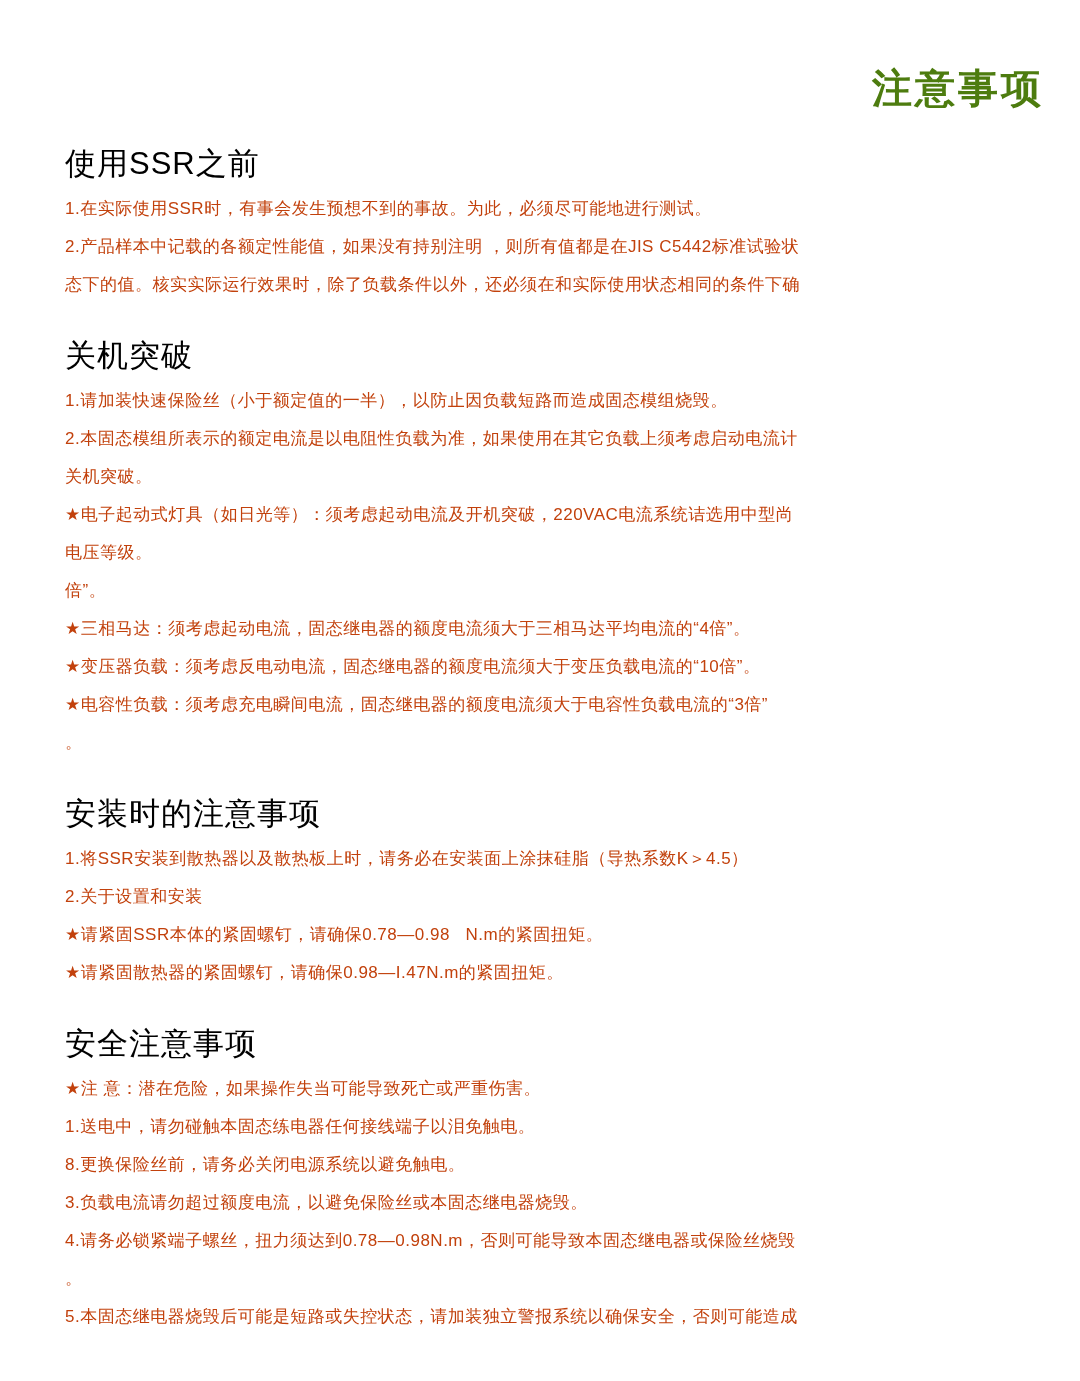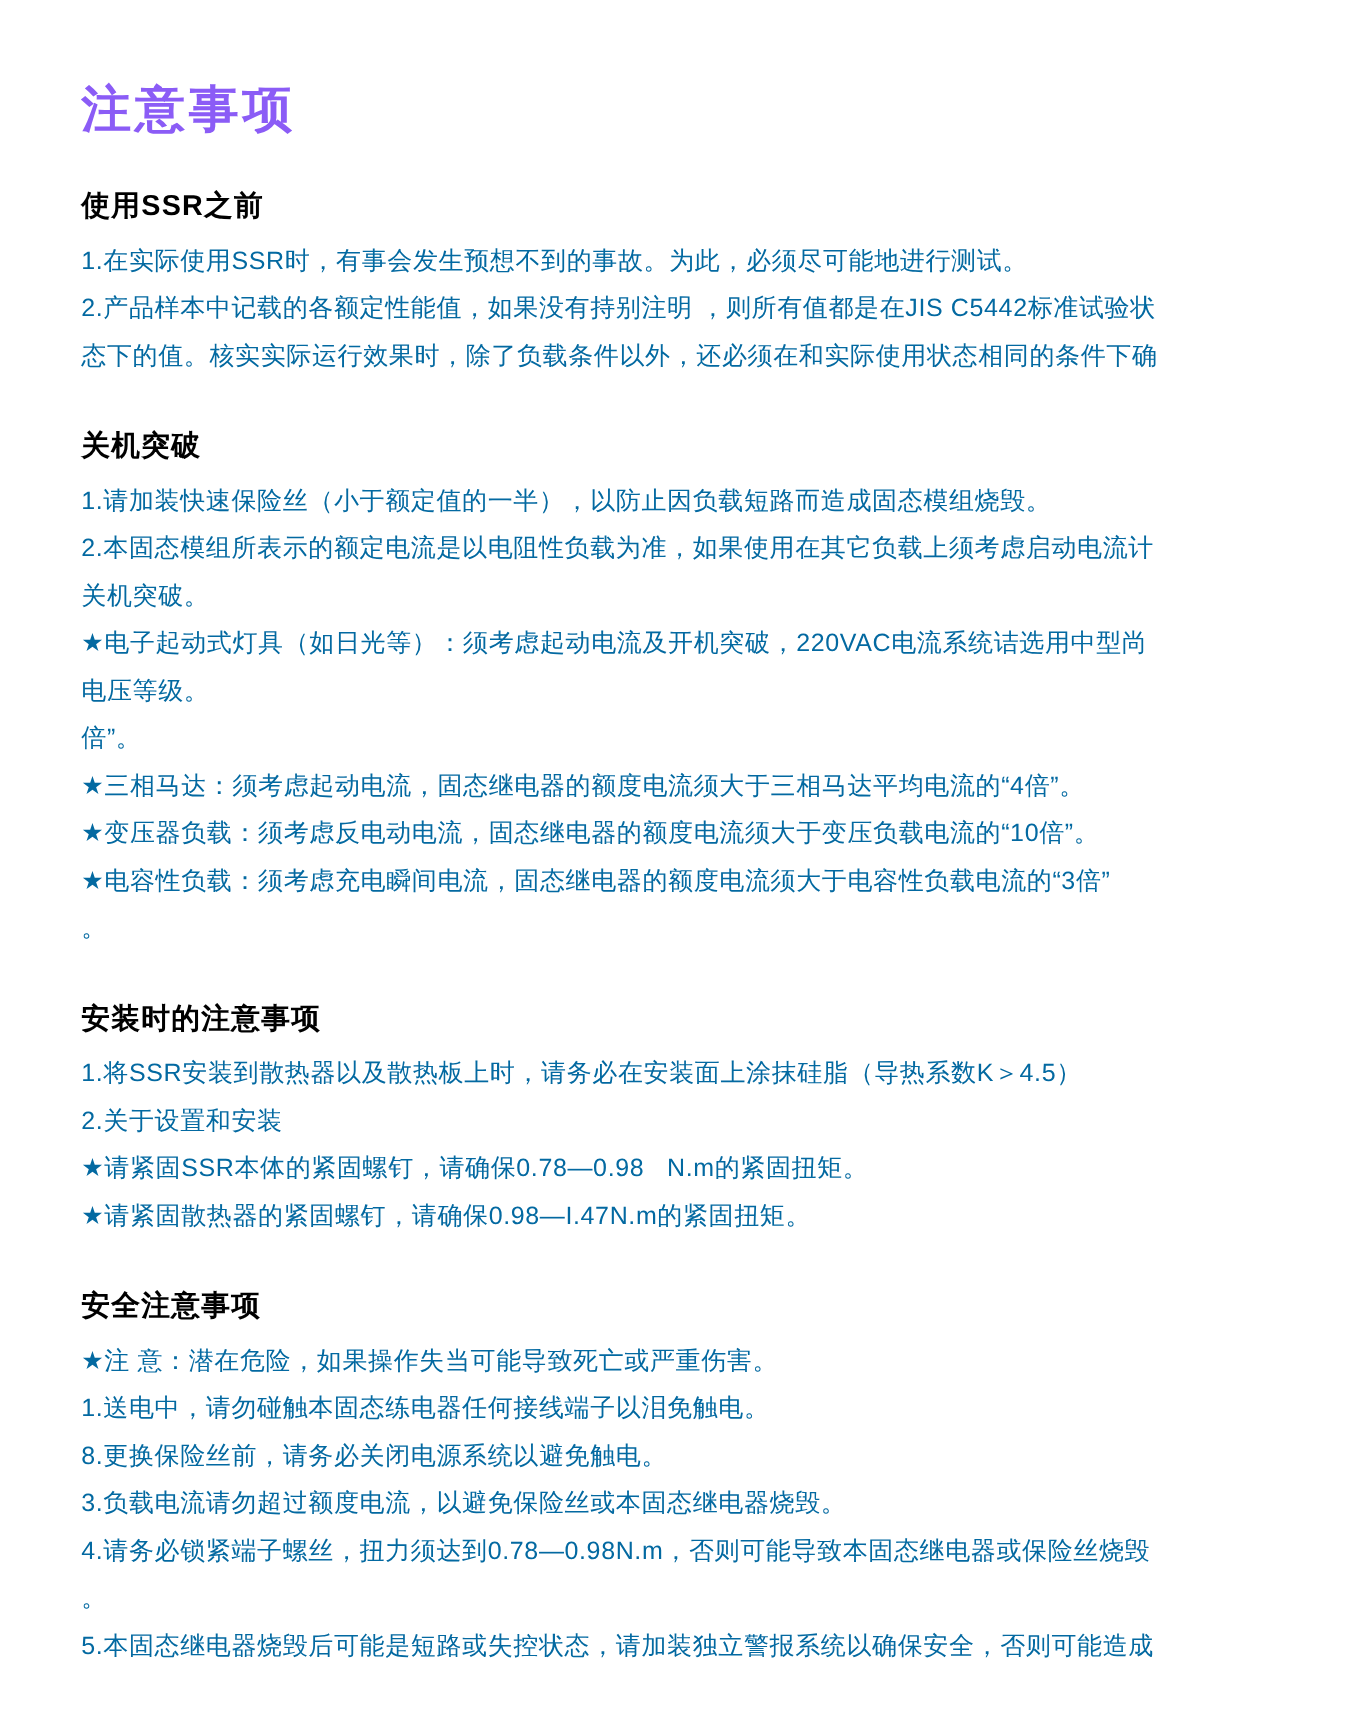--- a/index.html
+++ b/index.html
@@ -20,40 +20,41 @@
     height: 1381px;
     padding: 64px 36px 0 65px;
     background: #ffffff;
   }
   .doc-title {
     margin: 0;
     font-size: 40px;
     line-height: 48px;
     font-weight: 600;
     letter-spacing: 3px;
-    color: #8b5cf6;
+    color: #4d7c0f;
+    text-align: right;
   }
   .doc-section {
     margin: 0;
     padding: 0;
   }
   .section-heading {
     margin: 36px 0 10px 0;
-    font-size: 23px;
+    font-size: 31px;
     line-height: 32px;
-    font-weight: 700;
+    font-weight: 400;
     letter-spacing: 1px;
     color: #000000;
   }
   .text-line {
-    font-size: 20px;
+    font-size: 17px;
     line-height: 38px;
     white-space: pre;
     letter-spacing: 0.5px;
-    color: #0369a1;
+    color: #c2410c;
   }
 </style>
 </head>
 <body>
 
 <div class="page">
   <h1 class="doc-title">注意事项</h1>
   <div id="sections">
       <section class="doc-section">
         <h2 class="section-heading">使用SSR之前</h2>

